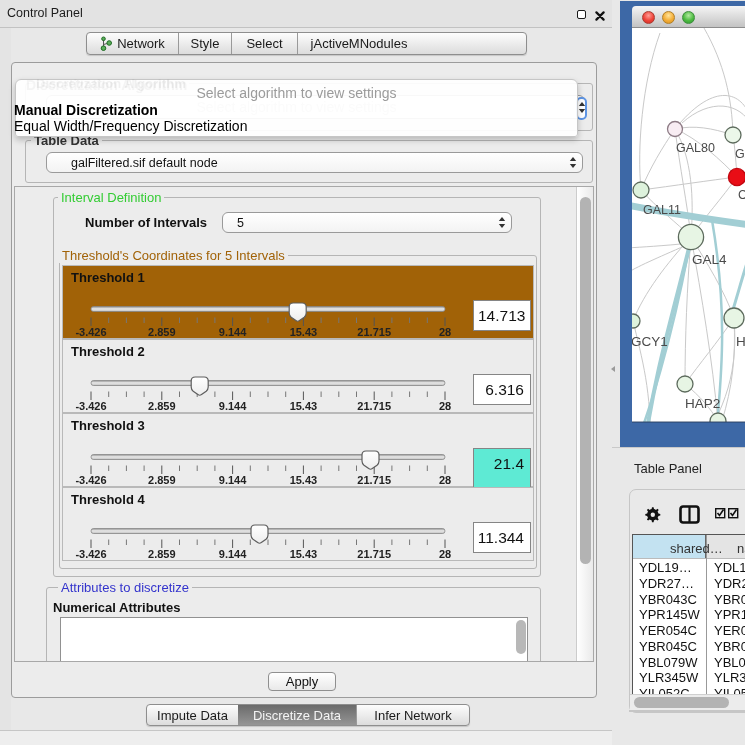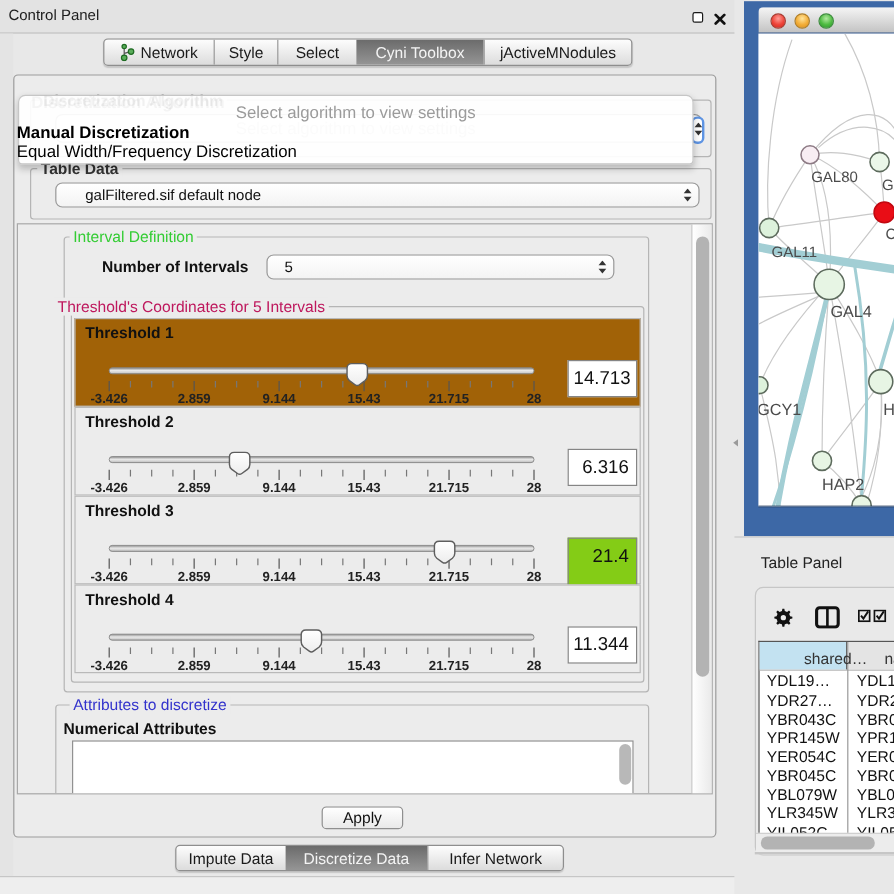--- a/index.html
+++ b/index.html
@@ -26,21 +26,20 @@
         <g stroke="#1e6b22" stroke-width="1">
           <line x1="3.5" y1="3" x2="3.5" y2="12.5" stroke="#555"></line>
           <line x1="3.5" y1="8.5" x2="9" y2="7" stroke="#555"></line>
           <circle cx="3.5" cy="2.8" r="1.8" fill="#5aad5a"></circle>
           <circle cx="9.2" cy="7" r="2.3" fill="#5aad5a"></circle>
           <circle cx="3.5" cy="12.2" r="2.3" fill="#5aad5a"></circle>
         </g>
       </svg>Network</div>
 <div class="seg" style="width:53px;border-left:1px solid #9a9a9a">Style</div>
 <div class="seg" style="width:66px;border-left:1px solid #9a9a9a">Select</div>
-<div class="seg segdark" style="width:106px">Cyni Toolbox</div>
 <div class="seg" style="width:123px;border-left:1px solid #9a9a9a">jActiveMNodules</div>
 </div>
 
 <div class="abs" style="left:0;top:28px;width:11px;height:702px;background:#e4e4e4"></div>
 
 <div class="abs" style="left:11px;top:62px;width:584px;height:634px;border:1px solid #9c9c9c;border-radius:4px;background:#ececec"></div>
 
 <div class="gbox" style="left:25px;top:83px;width:566px;height:46px"></div>
 <div class="glab" style="left:33px;top:76px;font-weight:bold;color:#333">Discretization Algorithm</div>
 <div class="abs" style="left:46px;top:95px;width:537px;height:22px;background:#fff;border:1px solid #9a9a9a;border-radius:6px"></div>
@@ -63,21 +62,21 @@
   <div class="gbox" style="left:38px;top:10px;width:486px;height:378px"></div>
   <div class="glab" style="left:43px;top:3px;color:#33cc33">Interval Definition</div>
   <div class="abs" style="left:70px;top:28px;font-size:13px;font-weight:bold;color:#111">Number of Intervals</div>
   <div class="abs" style="left:207px;top:25px;width:290px;height:21px;background:linear-gradient(#fff,#f3f3f3);border:1px solid #9a9a9a;border-radius:6px;font-size:12.5px;color:#111;line-height:21px;padding-left:14px;box-sizing:border-box">5</div>
   <svg class="abs" style="left:483px;top:30px" width="8" height="12">
       <path d="M4 0 L7.2 4 L0.8 4 Z" fill="#333"></path>
       <path d="M4 11 L7.2 7 L0.8 7 Z" fill="#333"></path>
     </svg>
 
   <div class="gbox" style="left:44px;top:68px;width:476px;height:312px"></div>
-  <div class="glab" style="left:30px;top:61px;color:#be185d">Threshold's Coordinates for 5 Intervals</div>
+  <div class="glab" style="left:44px;top:61px;color:#a16207">Threshold's Coordinates for 5 Intervals</div>
   <div style="position:absolute;left:47px;top:78px;width:470px;height:72px;border:1px solid #b9b9b9;background:#a16207">
       <svg width="472" height="74" style="position:absolute;left:0;top:0">
         <defs>
           <linearGradient id="thumbg" x1="0" y1="0" x2="0" y2="1">
             <stop offset="0" stop-color="#ffffff"></stop>
             <stop offset="1" stop-color="#ededed"></stop>
           </linearGradient>
           <linearGradient id="trkg" x1="0" y1="0" x2="0" y2="1">
             <stop offset="0" stop-color="#8b8b8b"></stop>
             <stop offset="0.45" stop-color="#e8e8e8"></stop>
@@ -203,21 +202,21 @@
         <line x1="364.3" y1="51.5" x2="364.3" y2="57" stroke="#777" stroke-width="1"></line>
         <line x1="382.0" y1="51.5" x2="382.0" y2="60" stroke="#555" stroke-width="1"></line>
         <text x="28.0" y="70" text-anchor="middle" font-size="11" font-weight="bold" fill="#222">-3.426</text>
         <text x="98.8" y="70" text-anchor="middle" font-size="11" font-weight="bold" fill="#222">2.859</text>
         <text x="169.6" y="70" text-anchor="middle" font-size="11" font-weight="bold" fill="#222">9.144</text>
         <text x="240.4" y="70" text-anchor="middle" font-size="11" font-weight="bold" fill="#222">15.43</text>
         <text x="311.2" y="70" text-anchor="middle" font-size="11" font-weight="bold" fill="#222">21.715</text>
         <text x="382.0" y="70" text-anchor="middle" font-size="11" font-weight="bold" fill="#222">28</text>
         <path transform="translate(307.5,0)" d="M -8.5 41 Q -8.5 37 -4.5 37 L 4.5 37 Q 8.5 37 8.5 41 L 8.5 47 Q 8.5 49.5 6.5 51.2 L 1.8 54.6 Q 0 55.9 -1.8 54.6 L -6.5 51.2 Q -8.5 49.5 -8.5 47 Z" fill="url(#thumbg)" stroke="#5e5e5e" stroke-width="1.2"></path>
       </svg>
-      <div style="position:absolute;left:410px;top:34px;width:58px;height:45px;box-sizing:border-box;background:#84cc16;border:1.5px solid #858585;font-size:15.5px;color:#111;text-align:right;padding:0 6px 0 0;line-height:29px">21.4</div>
+      <div style="position:absolute;left:410px;top:34px;width:58px;height:45px;box-sizing:border-box;background:#5eead4;border:1.5px solid #858585;font-size:15.5px;color:#111;text-align:right;padding:0 6px 0 0;line-height:29px">21.4</div>
     </div>
     <div style="position:absolute;left:47px;top:300px;width:470px;height:72px;border:1px solid #b9b9b9;background:#ececec">
       <svg width="472" height="74" style="position:absolute;left:0;top:0">
         <defs>
           <linearGradient id="thumbg" x1="0" y1="0" x2="0" y2="1">
             <stop offset="0" stop-color="#ffffff"></stop>
             <stop offset="1" stop-color="#ededed"></stop>
           </linearGradient>
           <linearGradient id="trkg" x1="0" y1="0" x2="0" y2="1">
             <stop offset="0" stop-color="#8b8b8b"></stop>

